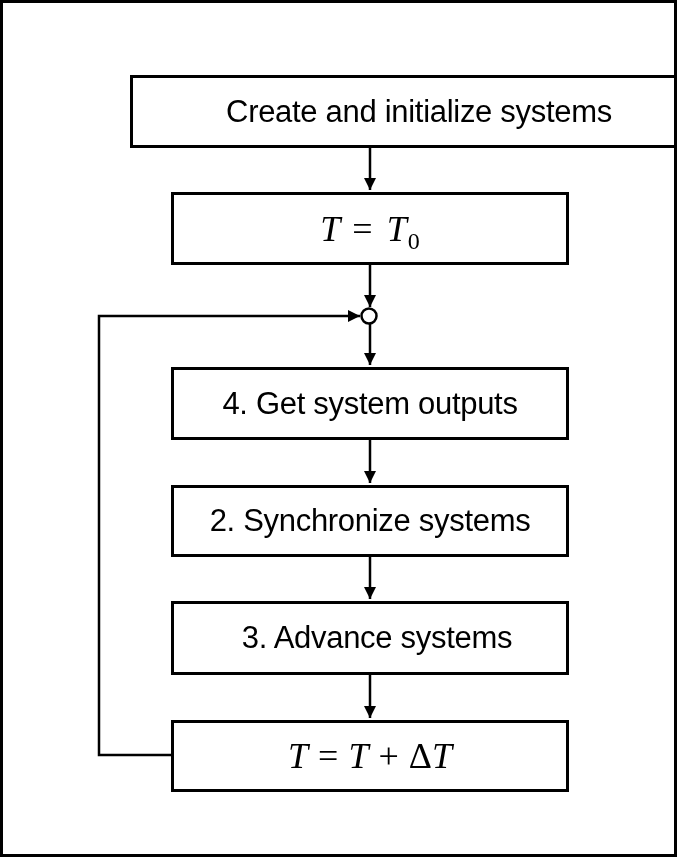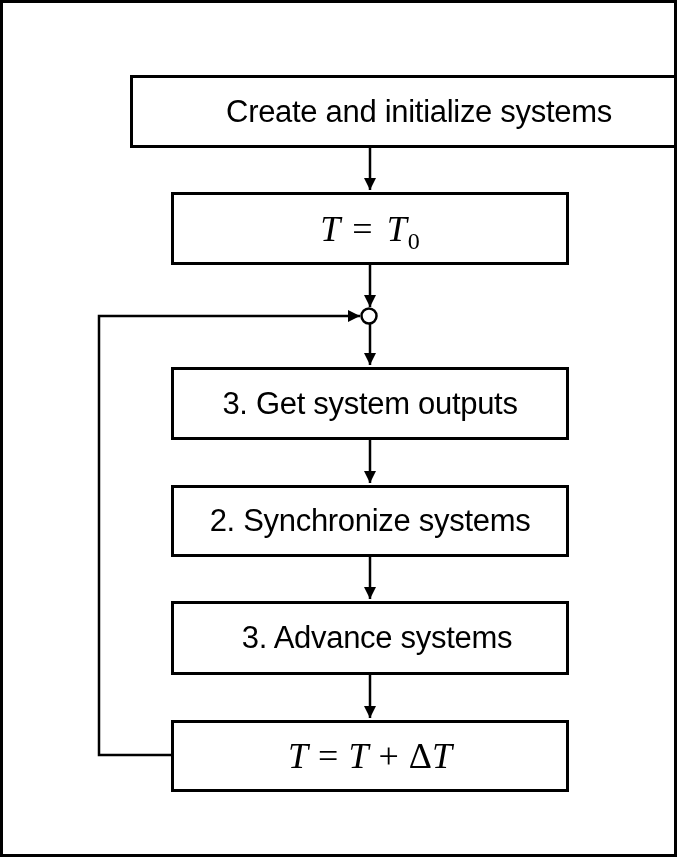--- a/index.html
+++ b/index.html
@@ -105,21 +105,21 @@
     <span class="math">
       <span class="var">T</span>
       <span class="op">=</span>
       <span class="op" style="margin:0;width:2px;"></span>
       <span class="var">T</span>
       <span class="sub">0</span>
     </span>
   </div>
 
   <div class="flow-box" id="box-get">
-    <span class="label">3. Get system outputs</span>
+    <span class="label">4. Get system outputs</span>
   </div>
 
   <div class="flow-box" id="box-sync">
     <span class="label">2. Synchronize systems</span>
   </div>
 
   <div class="flow-box" id="box-advance">
     <span class="label">3. Advance systems</span>
   </div>
 

